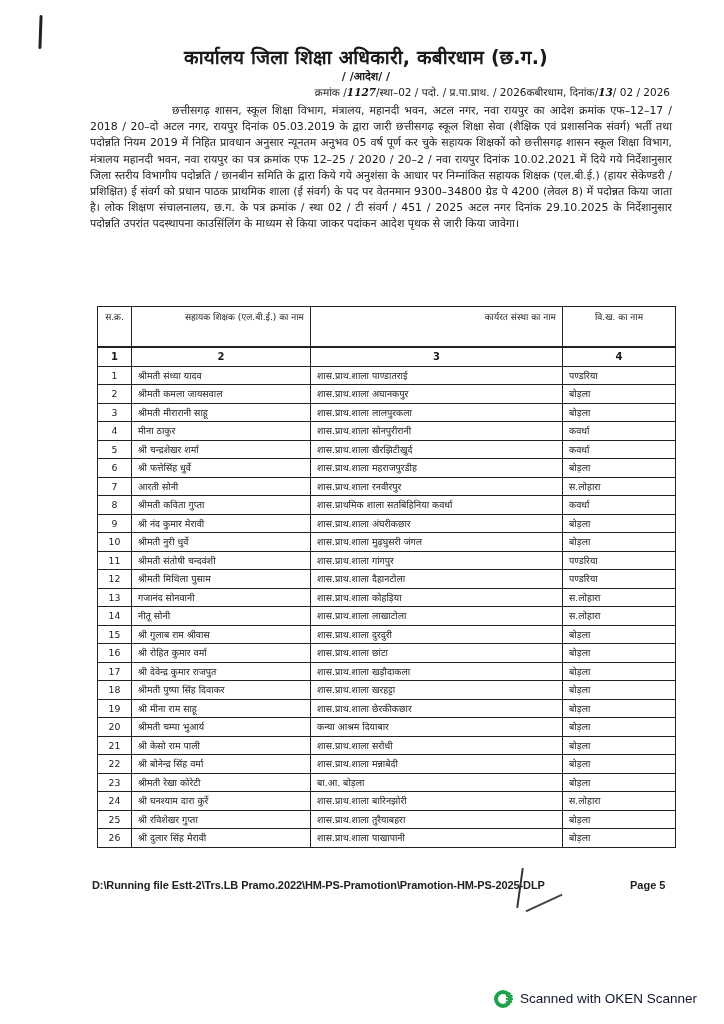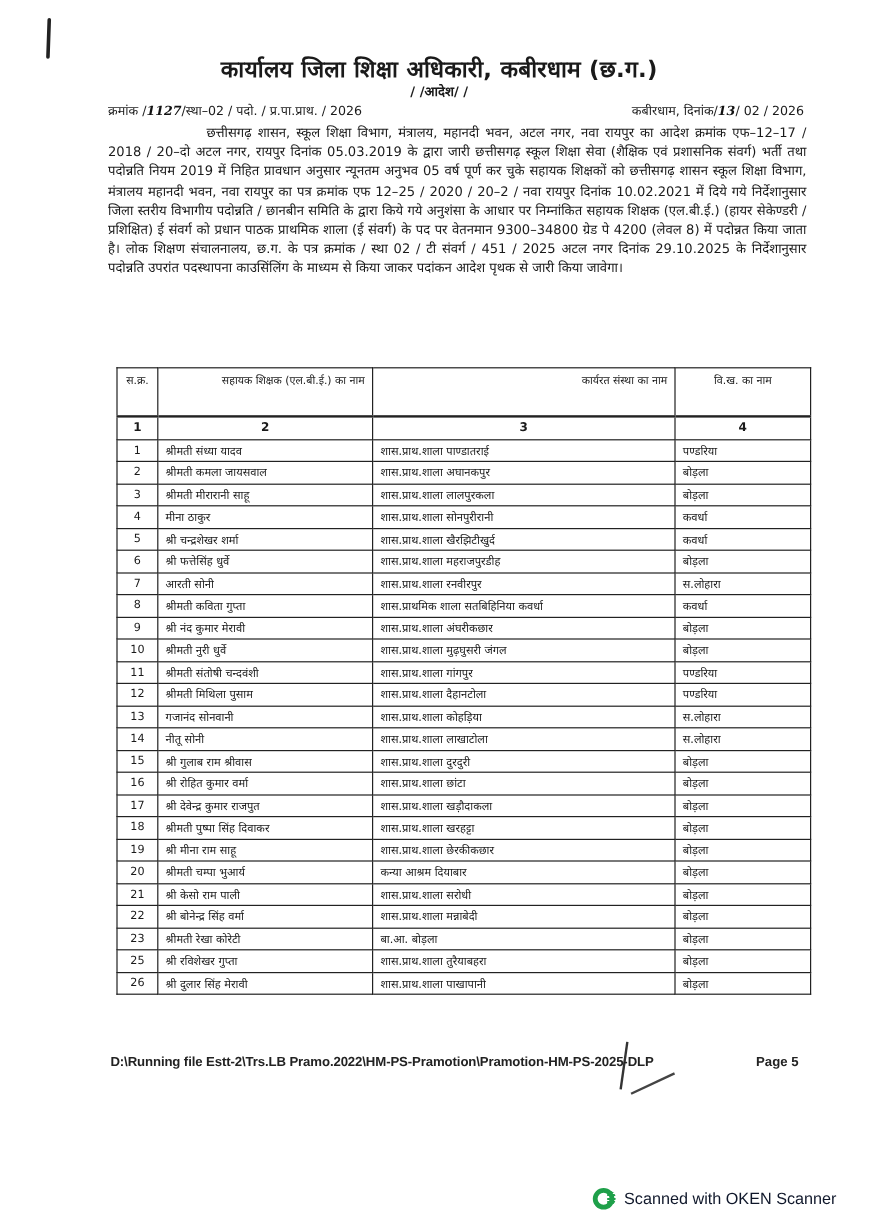--- a/index.html
+++ b/index.html
@@ -4,21 +4,21 @@
 <style>
   html, body { margin:0; padding:0; }
   body {
     width:724px; height:1024px; background:#ffffff; position:relative; overflow:hidden;
     font-family:"DejaVu Sans", sans-serif; color:#1a1a1a;
   }
   .page { position:absolute; left:4px; top:0; width:724px; height:1024px; }
   .margin-mark { position:absolute; left:35px; top:15px; width:3px; height:34px; background:#222; border-radius:2px; transform:rotate(2deg); }
   .title { position:absolute; left:0; width:724px; top:44px; text-align:center; font-size:19px; font-weight:bold; letter-spacing:0.2px; }
   .subtitle { position:absolute; left:0; width:724px; top:68px; text-align:center; font-size:11px; font-weight:bold; }
-  .refline { position:absolute; top:85px; left:86px; right:58px; font-size:10.5px; display:flex; justify-content:space-between; }
+  .refline { position:absolute; top:85px; left:86px; right:58px; font-size:10.5px; display:flex; justify-content:flex-end; }
   .ref-left, .ref-right { white-space:nowrap; }
   .hand { font-family:"DejaVu Serif", serif; font-style:italic; font-weight:bold; color:#111; }
   .para {
     position:absolute; left:86px; width:582px; top:103px;
     font-size:10.9px; line-height:16.2px; text-align:justify; text-indent:82px;
   }
   table.orders {
     position:absolute; left:93px; top:306px; width:575px;
     border-collapse:collapse; font-size:9.3px; table-layout:fixed;
   }
@@ -210,20 +210,26 @@
           <td class="c3">शास.प्राथ.शाला मन्नाबेदी</td>
           <td class="c4">बोड़ला</td>
         </tr>
         <tr>
           <td class="c1">23</td>
           <td class="c2">श्रीमती रेखा कोरेटी</td>
           <td class="c3">बा.आ. बोड़ला</td>
           <td class="c4">बोड़ला</td>
         </tr>
         <tr>
+          <td class="c1">24</td>
+          <td class="c2">श्री घनश्याम दारा कुर्रे</td>
+          <td class="c3">शास.प्राथ.शाला बारिनझोरी</td>
+          <td class="c4">स.लोहारा</td>
+        </tr>
+        <tr>
           <td class="c1">25</td>
           <td class="c2">श्री रविशेखर गुप्ता</td>
           <td class="c3">शास.प्राथ.शाला तुरैयाबहरा</td>
           <td class="c4">बोड़ला</td>
         </tr>
         <tr>
           <td class="c1">26</td>
           <td class="c2">श्री दुलार सिंह मेरावी</td>
           <td class="c3">शास.प्राथ.शाला पाखापानी</td>
           <td class="c4">बोड़ला</td>

